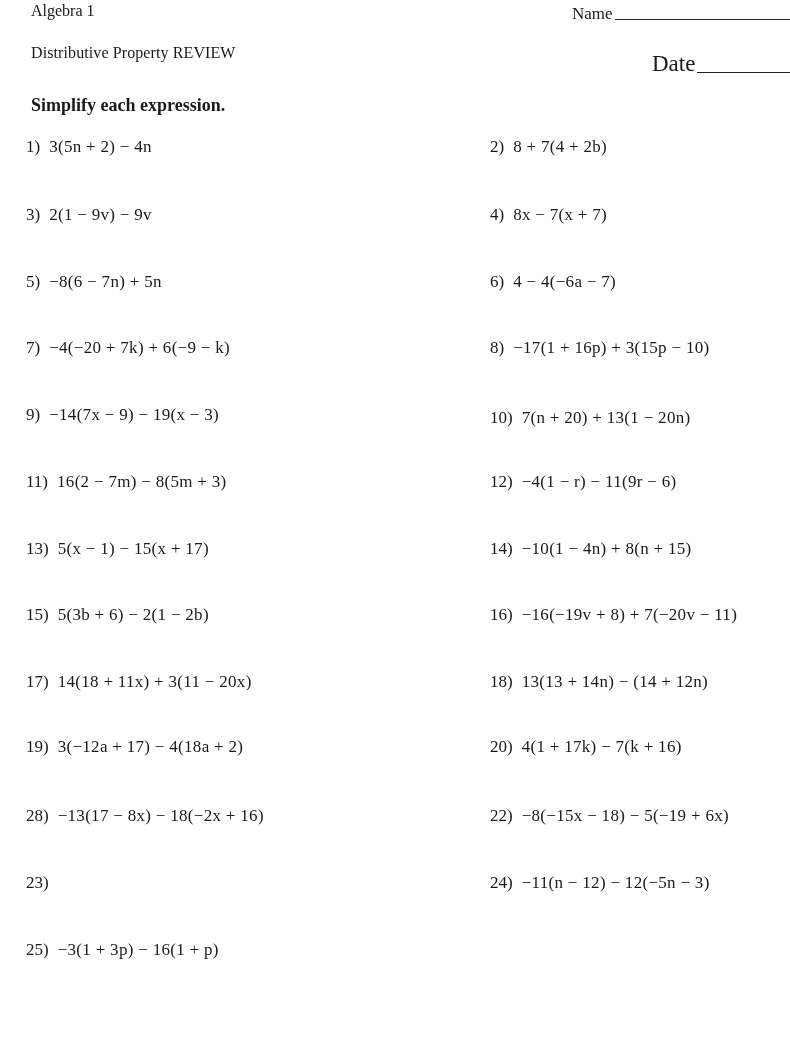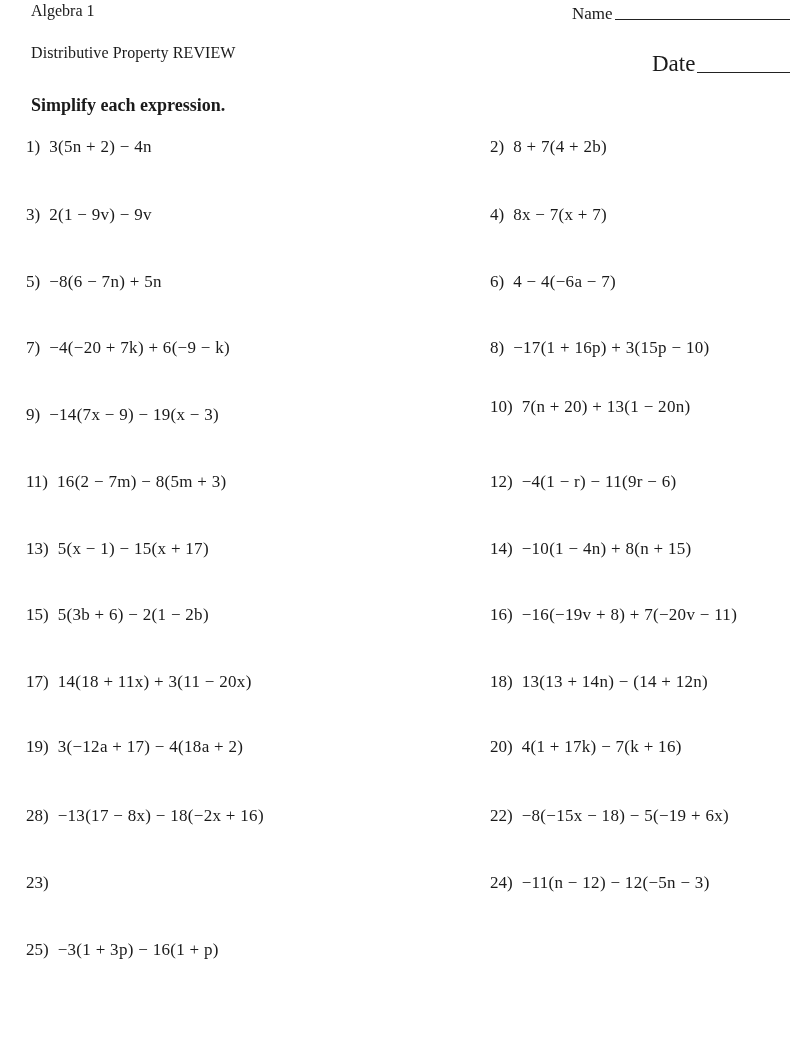--- a/index.html
+++ b/index.html
@@ -87,21 +87,21 @@
 </div>
 <div class="problem col-right" style="top:338px">
   <span class="num">8)</span>
   <span class="expr">−17(1 + 16p) + 3(15p − 10)</span>
 </div>
 
 <div class="problem col-left" style="top:405px">
   <span class="num">9)</span>
   <span class="expr">−14(7x − 9) − 19(x − 3)</span>
 </div>
-<div class="problem col-right" style="top:397px">
+<div class="problem col-right" style="top:408px">
   <span class="num">10)</span>
   <span class="expr">7(n + 20) + 13(1 − 20n)</span>
 </div>
 
 <div class="problem col-left" style="top:472px">
   <span class="num">11)</span>
   <span class="expr">16(2 − 7m) − 8(5m + 3)</span>
 </div>
 <div class="problem col-right" style="top:472px">
   <span class="num">12)</span>

